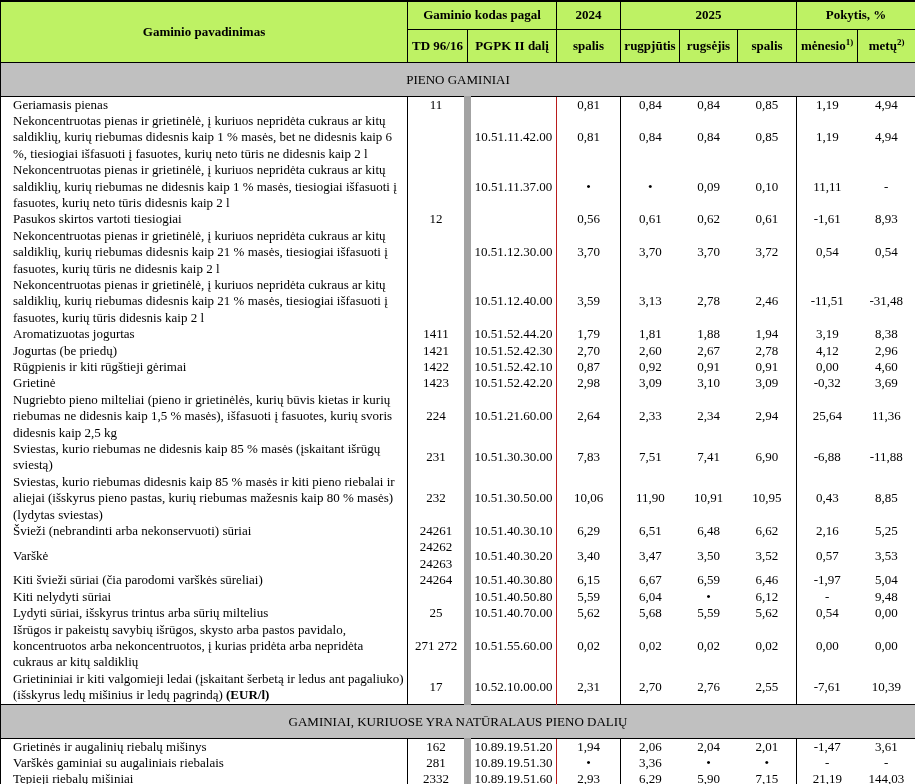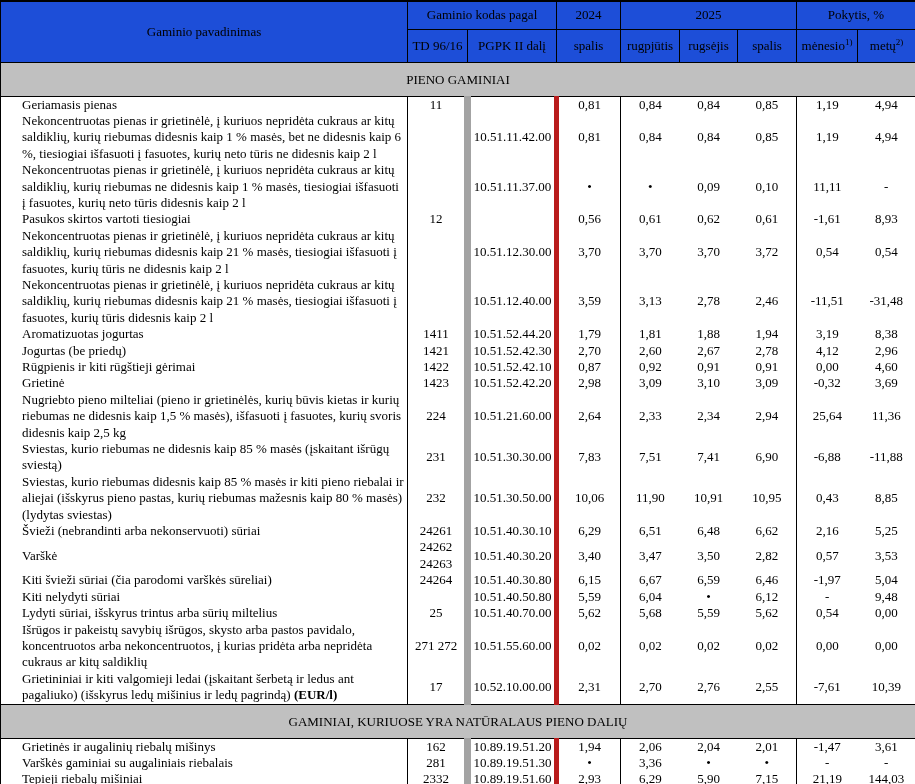--- a/index.html
+++ b/index.html
@@ -15,23 +15,23 @@
     width: 915px;
     table-layout: fixed;
     border-collapse: collapse;
     font-size: 13px;
     border-top: 2px solid #000;
     border-bottom: 2px solid #000;
     border-left: 1px solid #000;
     border-right: 1px solid #000;
   }
   table.price-table th {
-    background: #1d4ed8;
+    background: #bef264;
     border: 1px solid #000;
-    font-weight: normal;
+    font-weight: bold;
     text-align: center;
     vertical-align: middle;
     padding: 0 2px;
   }
   thead tr.h1 th { height: 28px; }
   thead tr.h2 th { height: 33px; }
   th sup, .fn sup { font-size: 9px; line-height: 0; }
 
   td.section-band {
     background: #c0c0c0;
@@ -45,25 +45,25 @@
   }
 
   tbody td {
     padding: 0 2px;
     vertical-align: middle;
     line-height: 16.4px;
     text-align: center;
   }
   td.c-name {
     text-align: left;
-    padding-left: 21px;
+    padding-left: 12px;
     border-right: 1px solid #000;
   }
   td.c-td   { border-right: 7px solid #a3a3a3; white-space: pre-line; }
-  td.c-pgpk { border-right: 5px solid #b91c1c; margin-left: 28px; }
+  td.c-pgpk { border-right: 1px solid #b91c1c; margin-left: 28px; }
   td.c-v0   { border-right: 1px solid #000; font-family: Liberation Serif, serif; }
   td.c-v3   { border-right: 1px solid #000; }
 
   .footer {
     position: relative;
     width: 915px;
     padding: 3px 0 2px 2px;
     font-size: 13px;
     min-height: 72px;
   }
@@ -263,21 +263,21 @@
           <td class="c-v5">5,25</td>
         </tr>
         <tr>
           <td class="c-name">Varškė</td>
           <td class="c-td">24262
 24263</td>
           <td class="c-pgpk">10.51.40.30.20</td>
           <td class="c-v0">3,40</td>
           <td class="c-v1">3,47</td>
           <td class="c-v2">3,50</td>
-          <td class="c-v3">2,82</td>
+          <td class="c-v3">3,52</td>
           <td class="c-v4">0,57</td>
           <td class="c-v5">3,53</td>
         </tr>
         <tr>
           <td class="c-name">Kiti švieži sūriai (čia parodomi varškės sūreliai)</td>
           <td class="c-td">24264</td>
           <td class="c-pgpk">10.51.40.30.80</td>
           <td class="c-v0">6,15</td>
           <td class="c-v1">6,67</td>
           <td class="c-v2">6,59</td>

